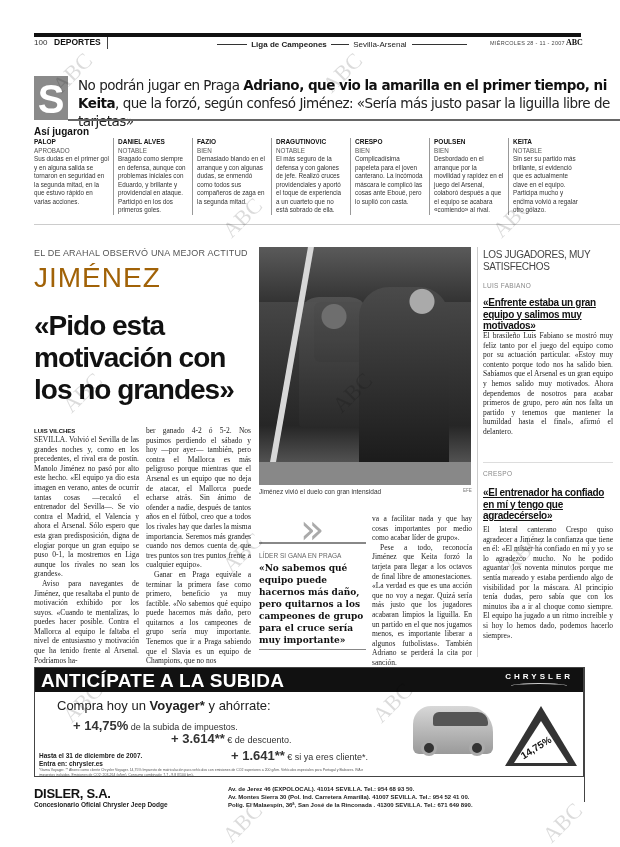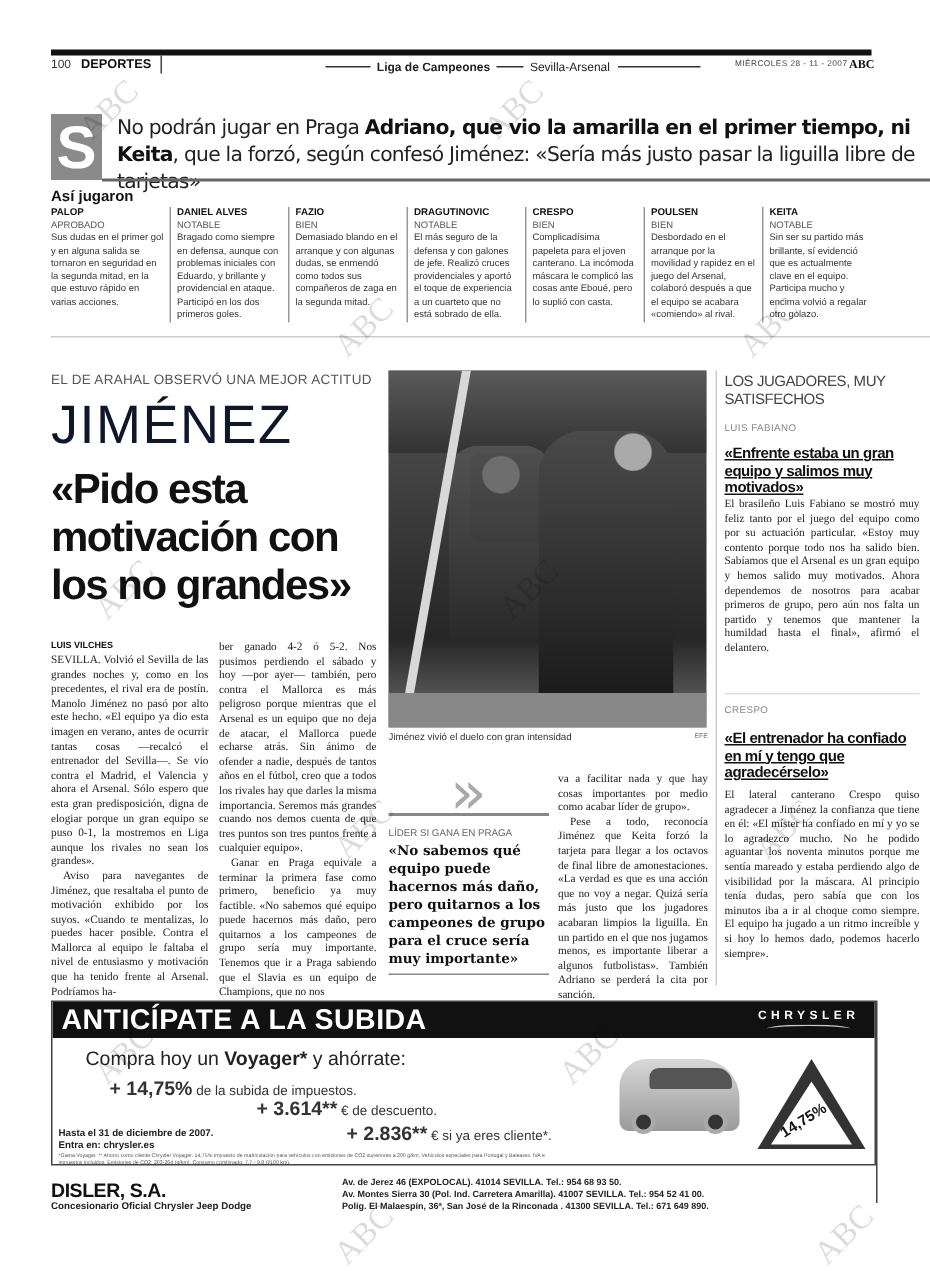--- a/index.html
+++ b/index.html
@@ -29,21 +29,21 @@
   .asi-title { left: 34px; top: 126px; font-size: 10px; font-weight: bold; color: #111; }
   .players { left: 34px; top: 138px; width: 586px; display: flex; }
   .player { width: 79px; padding: 0 4px; border-left: 1px solid #999; font-size: 6.3px; line-height: 8.5px; color: #333; }
   .player:first-child { border-left: none; padding-left: 0; }
   .player .pname { font-weight: bold; color: #111; font-size: 6.5px; }
   .player .grade { color: #555; text-transform: uppercase; }
   .playersline { left: 34px; top: 224px; width: 586px; height: 1px; background: #ccc; }
 
   
   .kicker { left: 34px; top: 248px; font-size: 9px; color: #555; letter-spacing: 0.2px; }
-  .name { left: 34px; top: 262px; font-size: 36px; color: #0f172a; letter-spacing: 1px; font-weight: 300; }
+  .name { left: 34px; top: 262px; font-size: 28px; color: #a16207; letter-spacing: 1px; font-weight: 300; }
   .headline { left: 34px; top: 310px; width: 220px; font-family: Liberation Sans, sans-serif; font-size: 28px; line-height: 32px; font-weight: bold; color: #111; letter-spacing: -1px; }
   .byline { left: 34px; top: 428px; font-size: 6px; font-weight: bold; color: #111; }
 
   .col { font-family: "Liberation Serif", serif; font-size: 7.5px; line-height: 9.6px; color: #222; text-align: justify; hyphens: auto; }
   .col p { text-indent: 8px; }
   .col p.first { text-indent: 0; }
   .col1 { left: 34px; top: 435px; width: 105px; }
   .col2 { left: 146px; top: 426px; width: 105px; }
 
   
@@ -228,21 +228,21 @@
 <div class="abs ad">
   <div class="ad-banner"></div>
   <div class="ad-head">ANTICÍPATE A LA SUBIDA</div>
   <div class="ad-brand">CHRYSLER</div>
   <div class="ad-wing"></div>
   <div class="ad-line1">
     <span>Compra hoy un </span><b>Voyager*</b><span> y ahórrate:</span>
   </div>
   <div class="ad-line2"><b>+ 14,75%</b><span> de la subida de impuestos.</span></div>
   <div class="ad-line3"><b>+ 3.614**</b><span> € de descuento.</span></div>
-  <div class="ad-line4"><b>+ 2.836**</b><span> € si ya eres cliente*.</span></div>
+  <div class="ad-line4"><b>+ 1.641**</b><span> € si ya eres cliente*.</span></div>
   <div class="ad-hasta">Hasta el 31 de diciembre de 2007.</div>
   <div class="ad-web">Entra en: chrysler.es</div>
   <div class="ad-fine">*Gama Voyager. ** Ahorro como cliente Chrysler Voyager. 14,75% Impuesto de matriculación para vehículos con emisiones de CO2 superiores a 200 g/km. Vehículos especiales para Portugal y Baleares. IVA e impuestos incluidos. Emisiones de CO2: 203-264 (g/km). Consumo combinado: 7,7 - 9,8 (l/100 km).</div>
   <div class="ad-car">
     <div class="window"></div>
     <div class="wheel1"></div>
     <div class="wheel2"></div>
   </div>
   <div class="ad-sign"></div>
   <div class="ad-sign-inner"></div>

